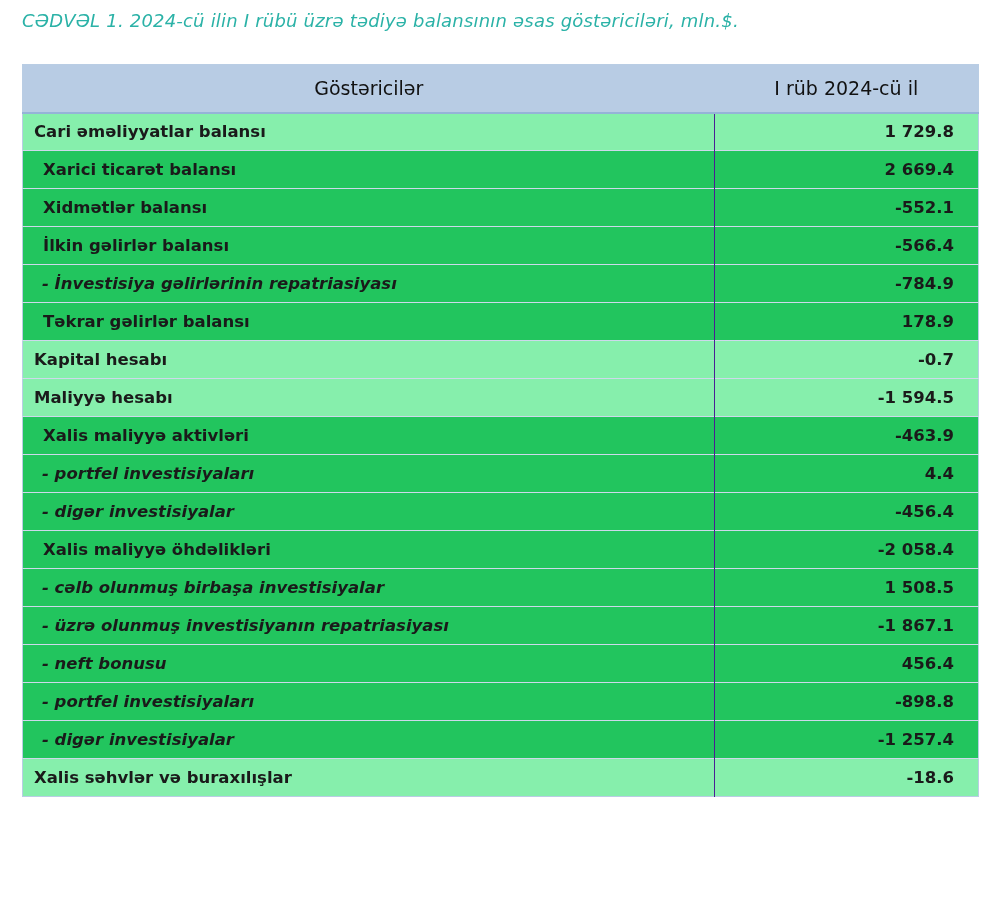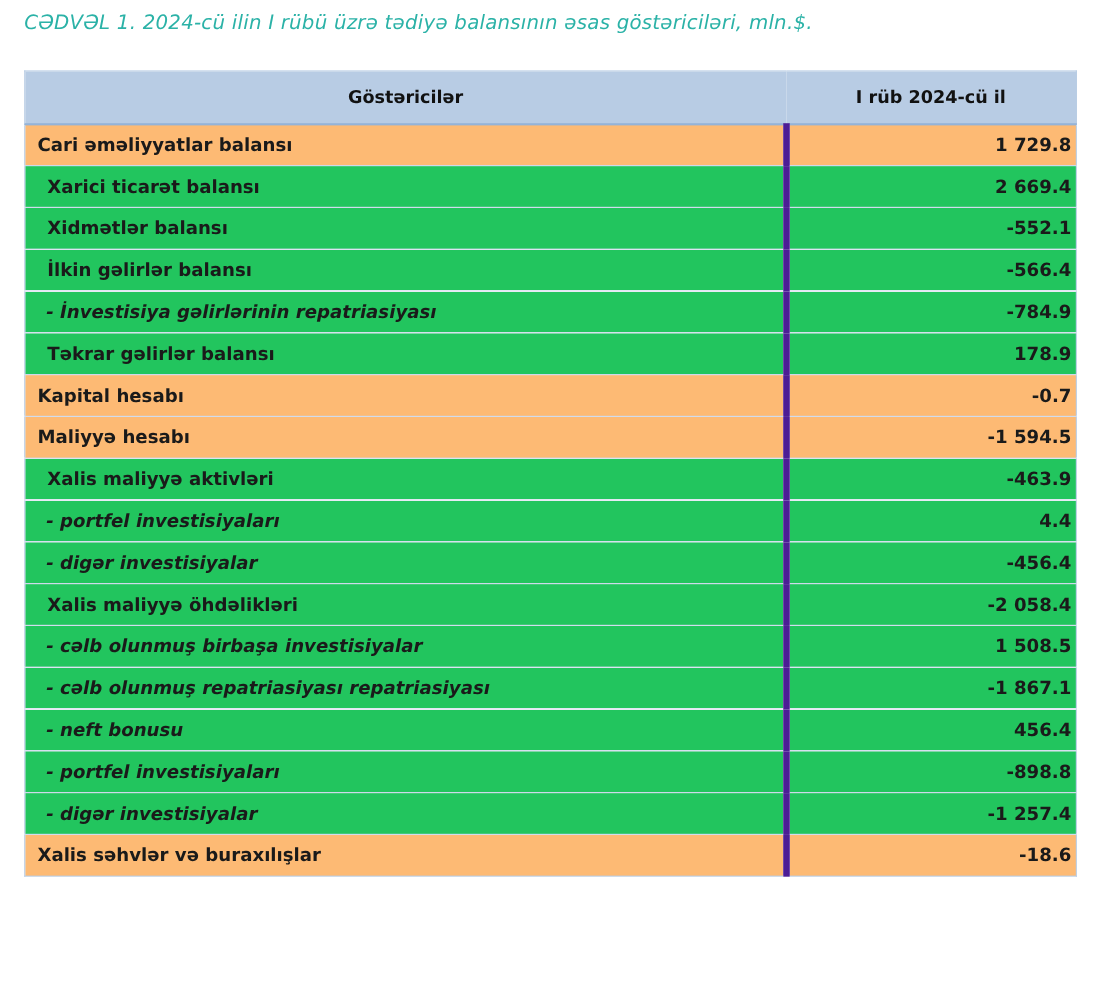--- a/index.html
+++ b/index.html
@@ -28,48 +28,48 @@
     table-layout: fixed;
     font-size: 16.5px;
     color: #1a1a1a;
     border: 1px solid #b9cde4;
   }
   table.bop-table col.c-label { width: 692px; }
   table.bop-table col.c-value { width: 264px; }
 
   thead th {
     background: #b8cce4;
-    font-weight: bold;
+    font-weight: normal;
     text-align: center;
     height: 48px;
     padding: 0;
     border-bottom: 2px solid #95b3d7;
-    font-size: 16px;
+    font-size: 19px;
     color: #111;
   }
 
   tbody td {
     height: 38px;
     padding: 4px 8px 4px 11px;
     border-top: 1px solid #cdd9eb;
     background: #22c55e;
     vertical-align: middle;
     white-space: nowrap;
     overflow: hidden;
     font-weight: bold;
   }
   tbody tr:first-child td { border-top: none; }
   tbody td.value {
     text-align: right;
-    padding-right: 4px;
-    border-left: 6px solid #4c1d95;
+    padding-right: 24px;
+    border-left: 1px solid #4c1d95;
   }
 
   tbody tr.section td {
-    background: #fdba74;
+    background: #86efac;
     font-weight: bold;
   }
   tbody tr.sub td.label { padding-left: 20px; }
   tbody tr.detail td.label {
     padding-left: 19px;
     font-style: italic;
   }
   tbody tr.detail td.value { font-style: normal; }
 </style>
 </head>
@@ -137,21 +137,21 @@
   </tr>
         <tr class="sub">
     <td class="label">Xalis maliyyə öhdəlikləri</td>
     <td class="value">-2 058.4</td>
   </tr>
         <tr class="detail">
     <td class="label">- cəlb olunmuş birbaşa investisiyalar</td>
     <td class="value">1 508.5</td>
   </tr>
         <tr class="detail">
-    <td class="label">- cəlb olunmuş repatriasiyası repatriasiyası</td>
+    <td class="label">- üzrə olunmuş investisiyanın repatriasiyası</td>
     <td class="value">-1 867.1</td>
   </tr>
         <tr class="detail">
     <td class="label">- neft bonusu</td>
     <td class="value">456.4</td>
   </tr>
         <tr class="detail">
     <td class="label">- portfel investisiyaları</td>
     <td class="value">-898.8</td>
   </tr>

